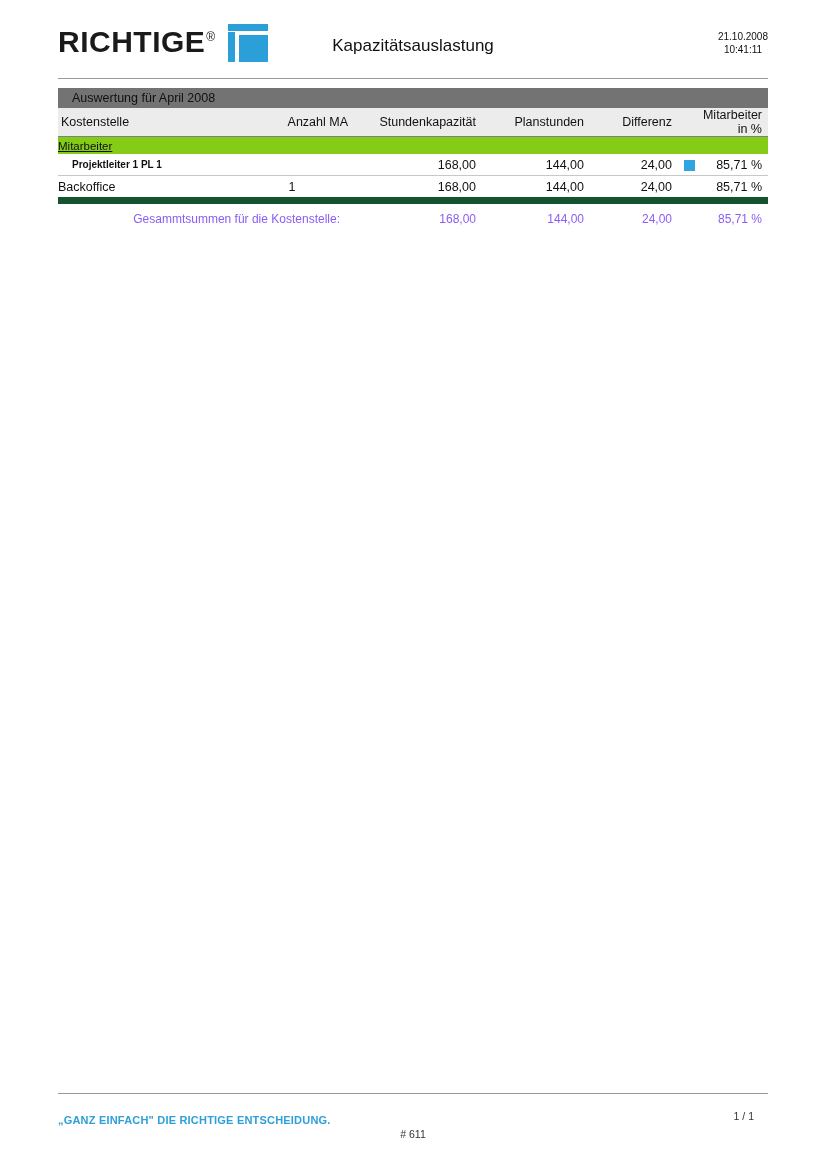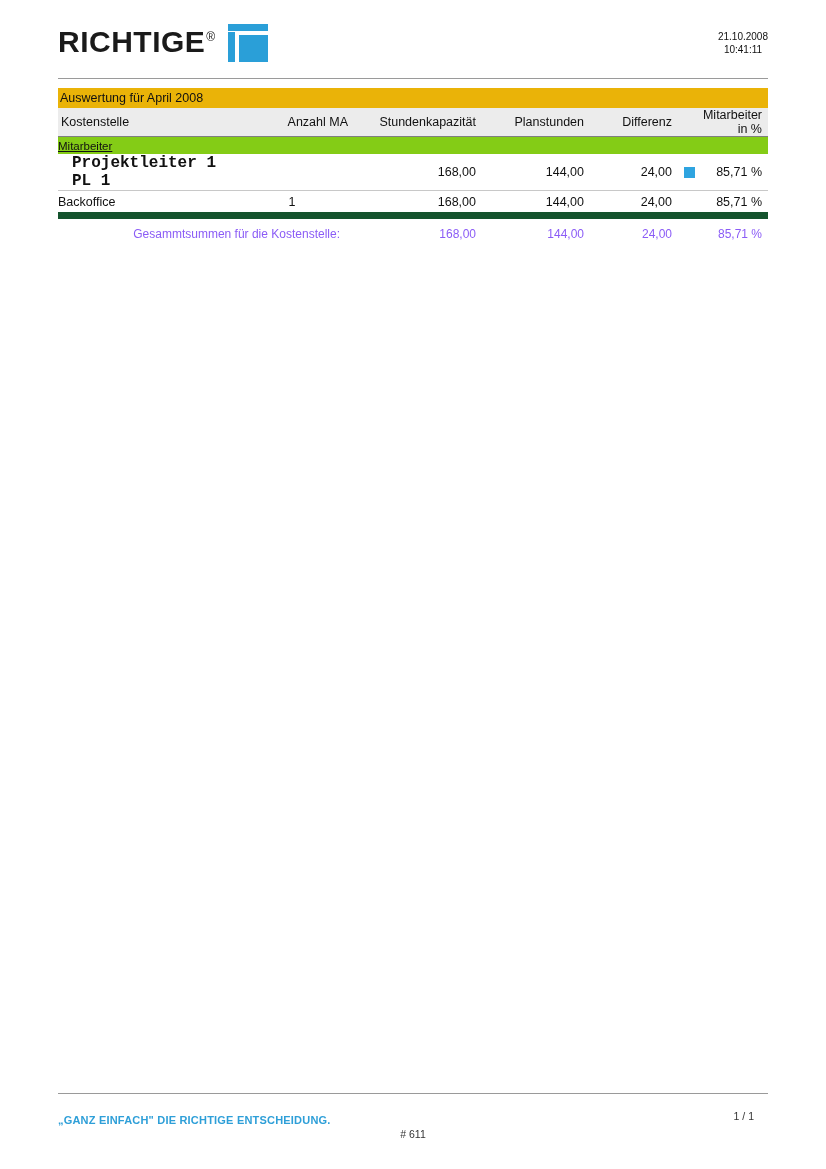--- a/index.html
+++ b/index.html
@@ -117,24 +117,24 @@
 
   
   .report {
     position: absolute;
     left: 58px;
     top: 88px;
     width: 710px;
   }
 
   .subtitle-band {
-    background: #eab308;
+    background: #737373;
     height: 20px;
     line-height: 20px;
-    padding-left: 2px;
+    padding-left: 14px;
     font-size: 12.5px;
     color: #111;
   }
 
   table.grid {
     border-collapse: collapse;
     width: 710px;
     font-size: 12.5px;
     table-layout: fixed;
   }
@@ -176,23 +176,22 @@
     height: 21px;
     font-size: 12.5px;
     color: #111;
   }
   .data-row td.l  { text-align: left; }
   .data-row td.r  { text-align: right; padding-right: 6px; }
   .data-row td.c  { text-align: center; }
 
   .row-emp td.l {
     font-weight: bold;
-    font-size: 16px;
+    font-size: 10px;
     padding-left: 14px;
-    font-family: Liberation Mono, monospace;
   }
   .row-emp td { border-bottom: 1px solid #c8c8c8; }
 
   .row-dept td.l { padding-left: 0px; }
   .row-dept td   { border-bottom: 7px solid #14532d; }
 
   .marker {
     display: inline-block;
     width: 11px;
     height: 11px;
@@ -264,20 +263,21 @@
 
     <div class="logo-block">
       <div class="logo-text"><span>RICHTIGE</span><span class="logo-reg">®</span></div>
       <div class="logo-mark">
         <div class="bar-h"></div>
         <div class="bar-v"></div>
         <div class="block"></div>
       </div>
     </div>
 
+    <div class="doc-title">Kapazitätsauslastung</div>
 
     <div class="header-date">
       <div>21.10.2008</div>
       <div>10:41:11</div>
     </div>
   </div>
   <div class="header-rule"></div>
 
   <div class="report">
 

